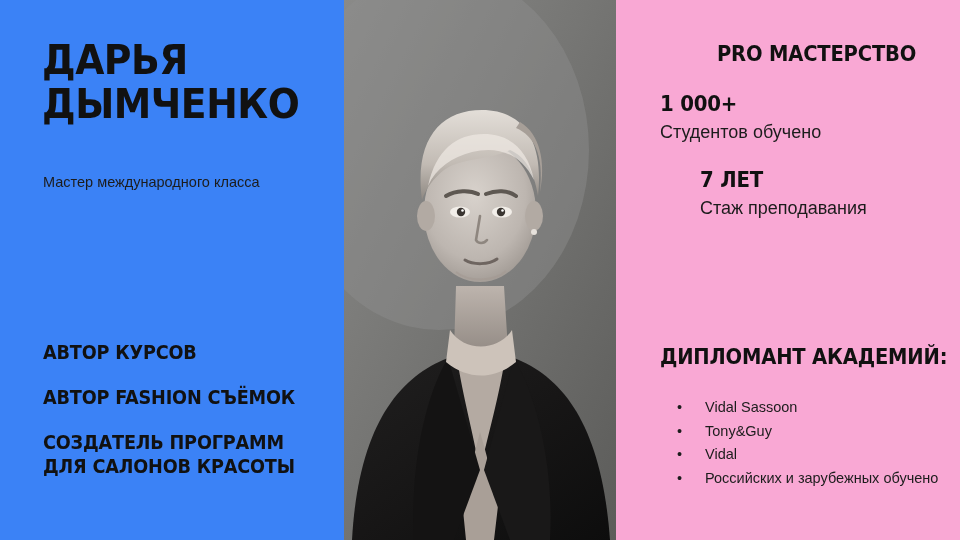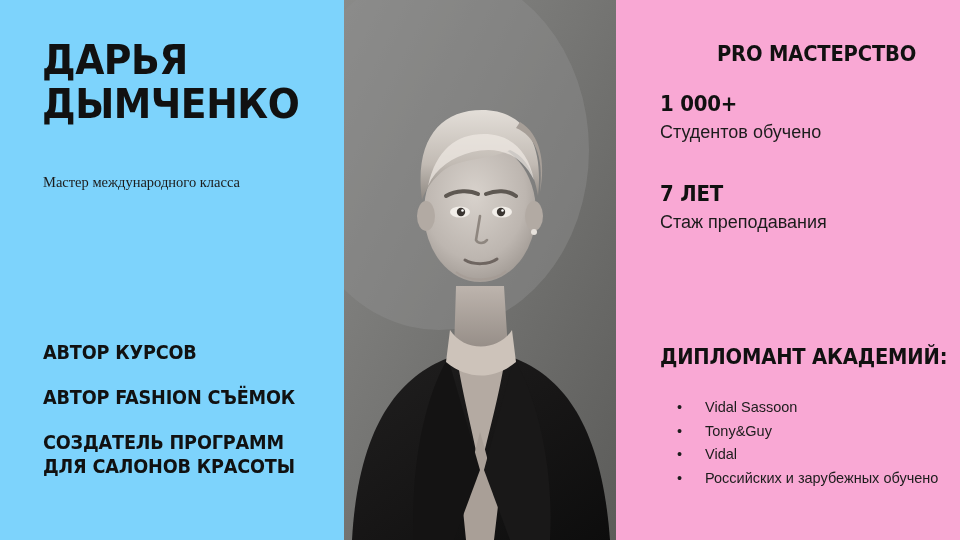--- a/index.html
+++ b/index.html
@@ -19,21 +19,21 @@
     height: 540px;
     display: flex;
     background: #ffffff;
   }
 
   
   .left-panel {
     position: relative;
     width: 344px;
     height: 540px;
-    background: #7dd3fc;
+    background: #3b82f6;
     flex: 0 0 344px;
   }
   .name-block {
     position: absolute;
     left: 42px;
     top: 38px;
     width: 290px;
   }
   .name-line {
     font-family: "DejaVu Sans", sans-serif;
@@ -47,21 +47,21 @@
     transform-origin: left center;
     white-space: nowrap;
   }
   .subtitle {
     position: absolute;
     left: 43px;
     top: 172px;
     font-size: 14.5px;
     line-height: 20px;
     color: #1c1c1c;
-    font-family: Liberation Serif, serif;
+    font-family: Liberation Sans, sans-serif;
   }
   .roles {
     position: absolute;
     left: 43px;
     top: 340px;
     width: 295px;
   }
   .role {
     font-family: "DejaVu Sans", sans-serif;
     font-weight: bold;
@@ -109,21 +109,21 @@
     text-transform: uppercase;
     transform: scaleX(0.93);
     transform-origin: right center;
     white-space: nowrap;
   }
   .stat {
     position: absolute;
     left: 44px;
   }
   .stat.s1 { top: 92px; }
-  .stat.s2 { top: 182px; }
+  .stat.s2 { top: 168px; margin-left: 40px; }
   .stat-value {
     font-family: "DejaVu Sans", sans-serif;
     font-weight: bold;
     font-size: 21px;
     letter-spacing: -0.2px;
     color: #111111;
     text-transform: uppercase;
     transform: scaleX(0.94);
     transform-origin: left center;
     margin-bottom: 7px;

